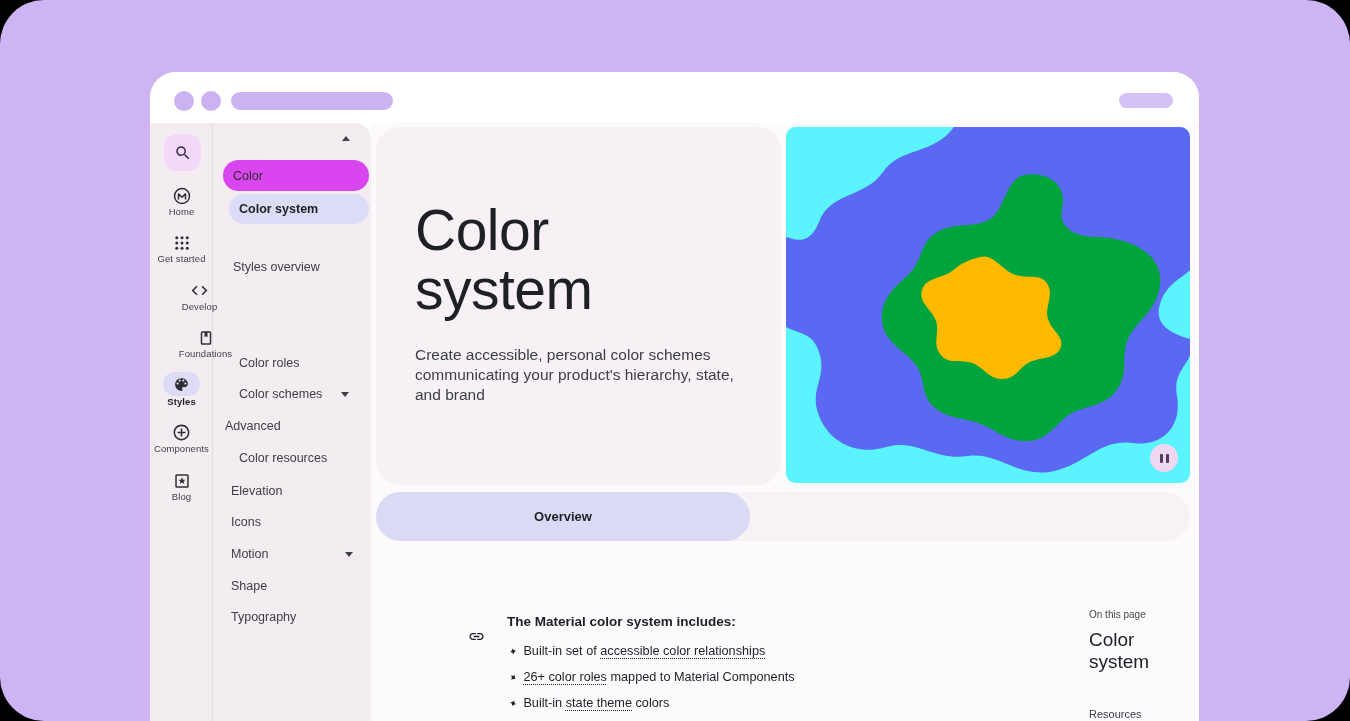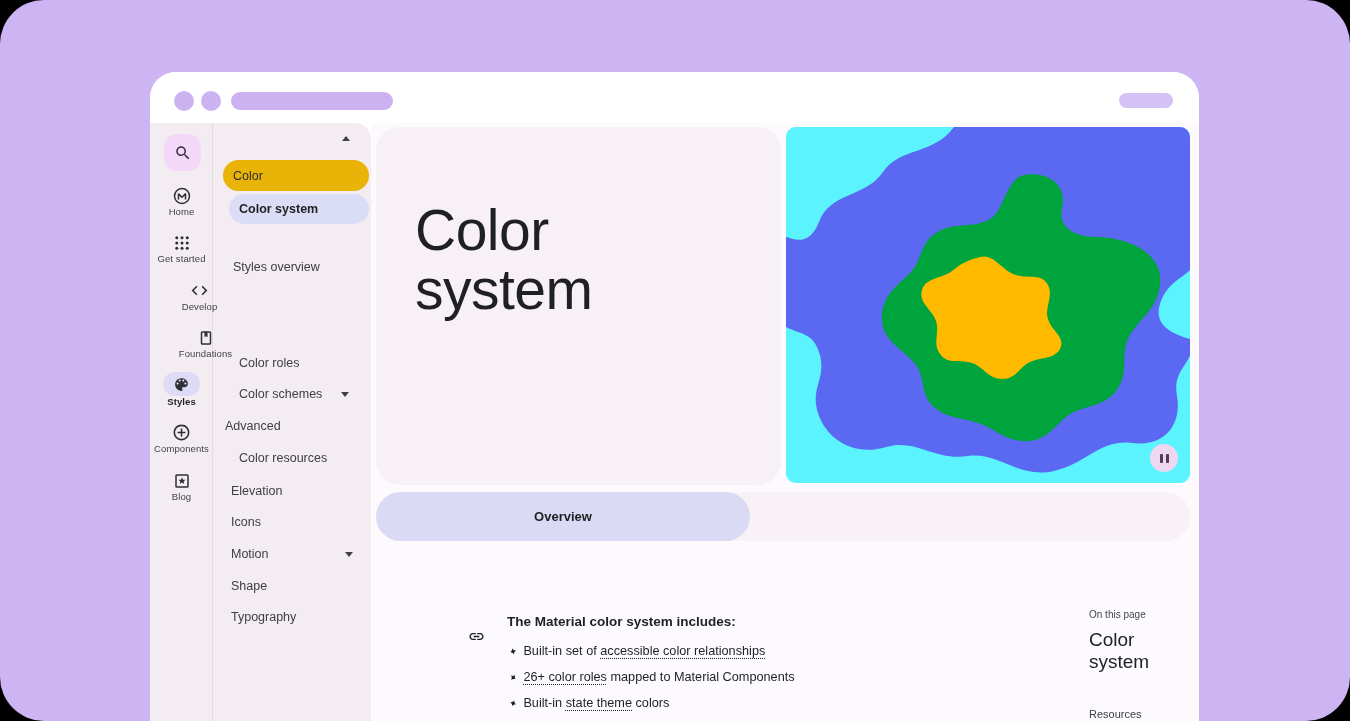--- a/index.html
+++ b/index.html
@@ -28,21 +28,21 @@
   .ri0{top:62px;} .ri1{top:109px;} .ri2{top:157px;padding-left:36px;} .ri3{top:204px;padding-left:48px;} .ri4{top:249px;} .ri5{top:299px;} .ri6{top:347px;}
   .rail-item .ic { width:21px; height:21px; display:flex; align-items:center; justify-content:center; color:#2F3033; }
   .rail-item .pill-ic { width:37px; height:24px; border-radius:12px; background:#DEDBF7;
                         display:flex; align-items:center; justify-content:center; color:#2F3033; }
   .rail-item .lbl { font-size:9.5px; color:#404346; letter-spacing:0.1px; }
   .rail-item.active .lbl { font-weight:bold; color:#1F2023; }
 
   .subnav { position:absolute; left:64px; top:0; width:157px; bottom:0; }
   .sn { position:absolute; font-size:12.5px; color:#3E4043; cursor:pointer; white-space:nowrap; }
   .sn-pill { position:absolute; display:flex; align-items:center; cursor:pointer; font-size:12.5px; color:#2E3033; }
-  .pill-color { left:9px; top:37px; width:146px; height:31px; border-radius:16px; background:#eab308; padding-left:10px; }
+  .pill-color { left:9px; top:37px; width:146px; height:31px; border-radius:16px; background:#d946ef; padding-left:10px; }
   .pill-selected { left:15px; top:71px; width:140px; height:30px; border-radius:15px; background:#DBDCF5;
                    padding-left:10px; font-weight:bold; color:#1F2023; }
   .sn0{left:19px; top:137px;} .sn3{left:25px; top:233px;} .sn4{left:25px; top:264px;}
   .sn5{left:11px; top:296px;} .sn6{left:25px; top:328px;} .sn7{left:17px; top:361px;}
   .sn8{left:17px; top:392px;} .sn9{left:17px; top:424px;} .sn10{left:17px; top:456px;}
   .sn11{left:17px; top:487px;}
   .tri { width:0; height:0; border-left:4.5px solid transparent; border-right:4.5px solid transparent; display:inline-block; }
   .tri-up { border-bottom:5px solid #3E4043; }
   .tri-down { border-top:5px solid #3E4043; }
   .arr-color { position:absolute; left:128px; top:13px; }
@@ -207,20 +207,21 @@
           <span class="tri tri-down arr-motion"></span>
           <div class="sn sn10">Shape</div>
           <div class="sn sn11">Typography</div>
         </div>
       </div>
 
       <div class="main">
 
         <div class="hero-card">
           <div class="hero-title">Color system</div>
+          <div class="hero-sub">Create accessible, personal color schemes communicating your product's hierarchy, state, and brand</div>
         </div>
 
         <div class="hero-media">
           <svg width="404" height="356" viewBox="0 0 404 356">
             <rect x="0" y="0" width="404" height="356" fill="#5BF3FE"></rect>
             <path fill="#5A68F2" d="M168 0 C148 28 114 20 97 45 C79 71 44 65 33 95 C23 120 8 112 0 110 L0 200 C16 208 28 206 34 228 C40 252 24 262 32 286 C40 312 68 330 100 320 C130 311 148 334 182 329 C214 325 232 352 268 344 C300 337 314 312 346 316 C378 320 396 298 391 269 C387 247 400 240 404 228 L404 212 C382 206 368 196 374 177 C380 157 396 151 404 143 L404 0 Z"></path>
             <path fill="#00A43C" d="M238 48 C260 44 282 56 276 82 C272 100 288 110 310 110 C342 110 378 126 374 158 C371 184 350 194 342 212 C334 230 344 246 330 264 C316 282 294 278 280 290 C266 302 258 316 236 314 C216 312 210 302 192 296 C174 290 162 292 148 280 C134 268 140 252 130 238 C120 224 98 216 96 194 C94 170 112 158 124 146 C136 134 134 116 150 106 C168 94 188 102 204 92 C218 84 220 52 238 48 Z"></path>
             <path fill="#FFBA00" d="M194 130 C208 126 216 144 230 148 C244 152 256 146 262 158 C268 170 258 180 262 192 C266 205 280 210 274 222 C268 233 252 230 242 236 C232 242 230 252 216 252 C202 252 198 240 186 236 C174 232 162 238 154 227 C146 216 154 206 150 194 C146 182 132 176 136 163 C140 150 156 152 166 144 C176 136 182 133 194 130 Z"></path>
           </svg>
           <div class="pause-btn">

